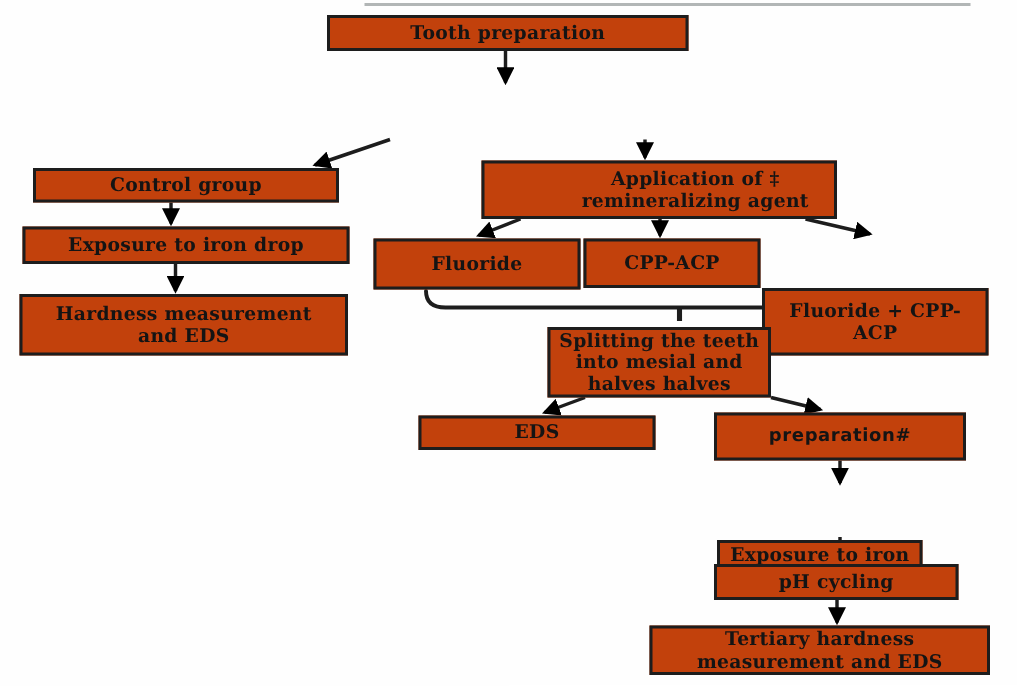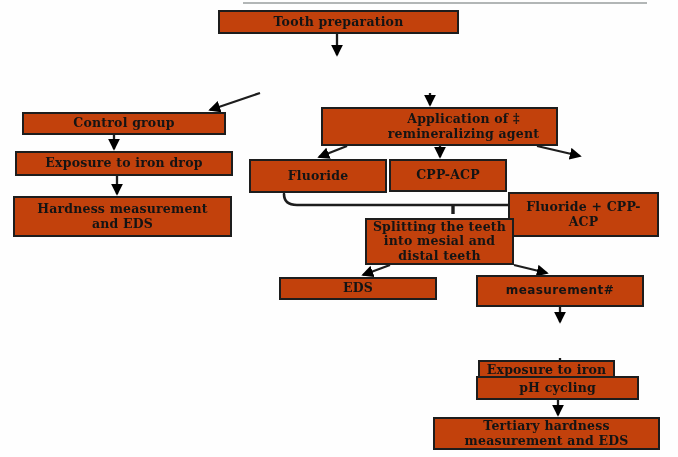--- a/index.html
+++ b/index.html
@@ -103,27 +103,27 @@
     <div class="node" style="left: 389px; top: 159px; width: 118px; height: 33px;">
       <div class="ln">CPP-ACP</div>
     </div>
     <div class="node" style="left: 508px; top: 176px; width: 151px; height: 45px; margin-top: 16px;">
       <div class="ln">Fluoride + CPP-</div>
       <div class="ln">ACP</div>
     </div>
     <div class="node" style="left: 365px; top: 218px; width: 149px; height: 47px;">
       <div class="ln">Splitting the teeth</div>
       <div class="ln">into mesial and</div>
-      <div class="ln">distal teeth</div>
+      <div class="ln">halves halves</div>
     </div>
     <div class="node" style="left: 279px; top: 277px; width: 158px; height: 23px;">
       <div class="ln">EDS</div>
     </div>
     <div class="node" style="left: 476px; top: 275px; width: 168px; height: 32px;">
-      <div class="ln alt">measurement#</div>
+      <div class="ln alt">preparation#</div>
     </div>
     <div class="node" style="left: 478px; top: 324px; width: 137px; height: 34px; margin-top: 36px;">
       <div class="ln">Exposure to iron</div>
       <div class="ln">drop</div>
     </div>
     <div class="node" style="left: 476px; top: 376px; width: 163px; height: 24px;">
       <div class="ln">pH cycling</div>
     </div>
     <div class="node" style="left: 433px; top: 417px; width: 227px; height: 33px;">
       <div class="ln">Tertiary hardness</div>

